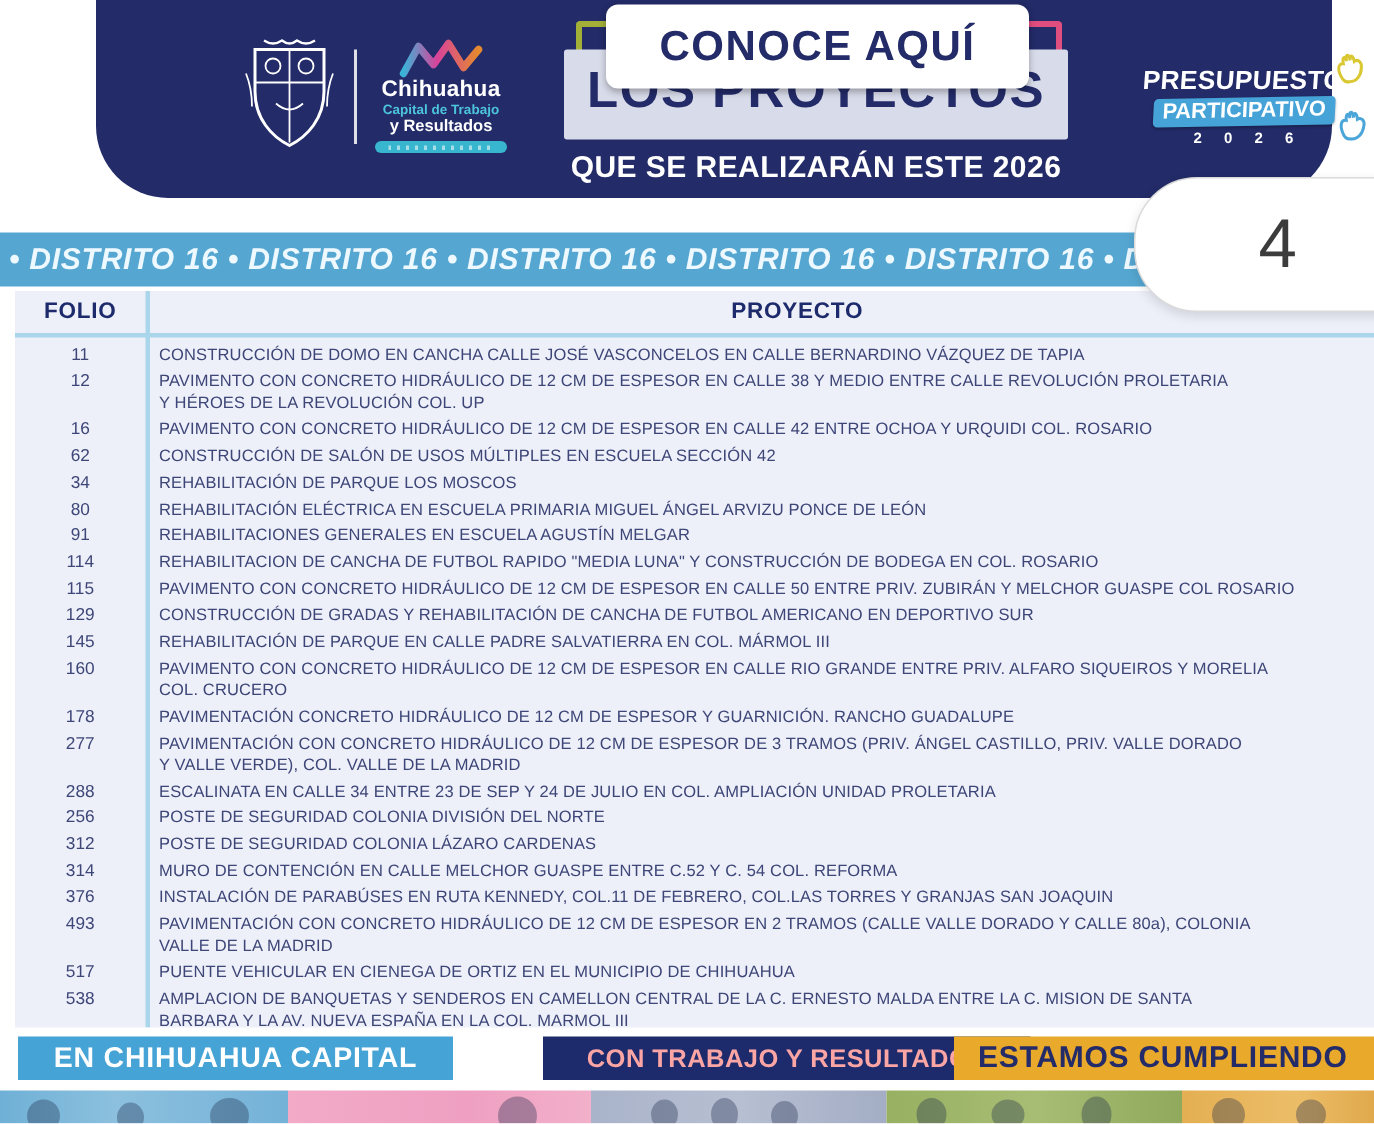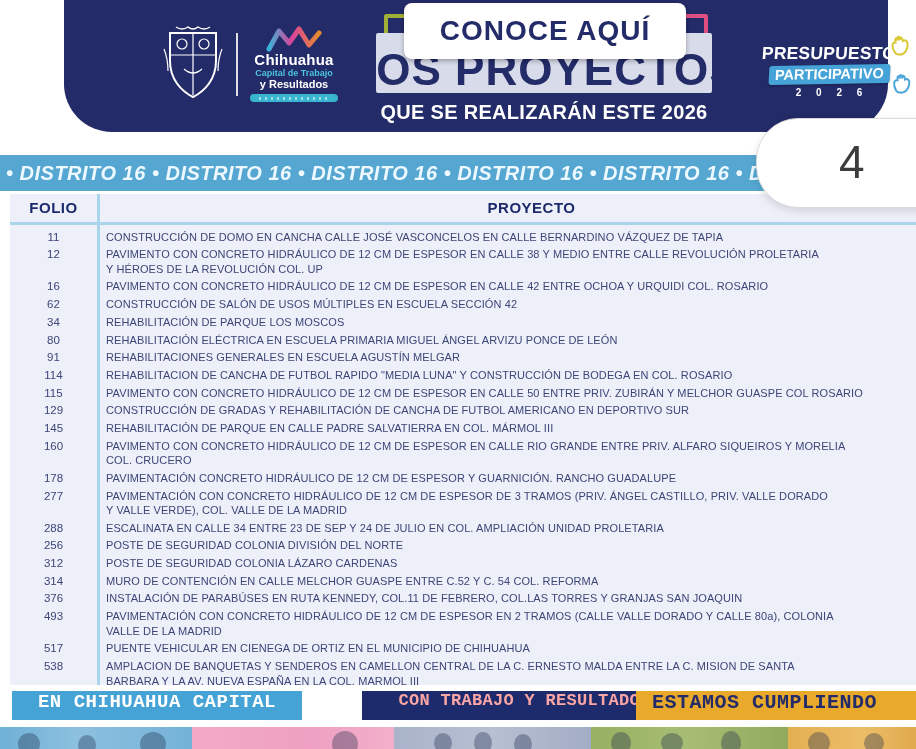--- a/index.html
+++ b/index.html
@@ -20,22 +20,22 @@
   .chih-bar{margin:4px auto 0;width:88px;height:8px;border-radius:4px;background:#38b6cf;
     background-image:repeating-linear-gradient(90deg,rgba(255,255,255,.55) 0 2px,rgba(255,255,255,0) 2px 6px);
     background-size:80% 3px;background-position:center;background-repeat:no-repeat;}
 
   .bracket-left{position:absolute;left:320px;top:14px;width:26px;height:22px;
     border-left:4px solid #a3b037;border-top:4px solid #a3b037;border-radius:3px 0 0 0;z-index:1;}
   .bracket-right{position:absolute;left:614px;top:14px;width:26px;height:24px;
     border-right:4px solid #df4e7e;border-top:4px solid #df4e7e;border-radius:0 3px 0 0;z-index:1;}
   .gray-box{position:absolute;left:312px;top:33px;width:336px;height:60px;background:#d8dbe9;
     border-radius:2px;display:flex;align-items:flex-end;justify-content:center;z-index:2;}
-  .gray-box span{color:#232b68;font-weight:800;font-size:44px;line-height:40px;letter-spacing:1px;
-    padding-bottom:3px;white-space:nowrap;}
+  .gray-box span{color:#232b68;font-weight:800;font-size:34px;line-height:40px;letter-spacing:1px;
+    padding-bottom:13px;white-space:nowrap;}
   .white-box{position:absolute;left:340px;top:3px;width:282px;height:56px;background:#fff;
     border-radius:8px;box-shadow:0 2px 5px rgba(0,0,0,.3);display:flex;align-items:center;
     justify-content:center;z-index:3;}
   .white-box span{color:#232b68;font-weight:800;font-size:28px;letter-spacing:1px;white-space:nowrap;}
   .banner-line3{position:absolute;left:295px;top:101px;width:370px;text-align:center;
     color:#fff;font-weight:800;font-size:20px;letter-spacing:.3px;white-space:nowrap;z-index:3;}
 
   .program{position:absolute;left:696px;top:43px;width:138px;text-align:center;}
   .program-l1{color:#fff;font-weight:800;font-size:17.5px;letter-spacing:.2px;transform:skewX(-4deg);}
   .program-l2{display:inline-block;background:#45a3d8;color:#fff;font-weight:800;font-size:14.5px;
@@ -66,22 +66,22 @@
     line-height:27px;letter-spacing:.5px;}
   .thead .hp{flex:1;text-align:center;color:#1d2a6b;font-weight:800;font-size:15px;line-height:27px;
     letter-spacing:.5px;}
   .tbody{position:absolute;left:0;top:34px;width:100%;}
   .trow{display:flex;padding:1.6px 0;}
   .tfolio{width:87px;flex:none;text-align:center;color:#3d4677;font-size:11.5px;line-height:14.5px;}
   .tproy{flex:1;padding-left:9px;color:#3d4677;font-size:11px;line-height:14.5px;white-space:pre;
     letter-spacing:.1px;overflow:hidden;}
 
   
-  .footer-seg{position:absolute;top:691px;height:29px;display:flex;align-items:flex-start;
-    justify-content:center;white-space:nowrap;overflow:hidden;font-family:Liberation Mono, monospace;}
+  .footer-seg{position:absolute;top:691px;height:29px;display:flex;align-items:center;
+    justify-content:center;white-space:nowrap;overflow:hidden;}
   .seg1{left:12px;width:290px;background:#45a3d5;color:#fff;font-weight:800;font-size:19px;
     letter-spacing:.5px;}
   .seg2{left:322px;width:325px;background:#1d2a6b;color:#fca5a5;font-weight:800;font-size:17px;
     letter-spacing:.3px;margin-left:40px;}
   .seg3{left:636px;width:352px;background:#e9a92b;color:#232b68;font-weight:800;font-size:20px;
     letter-spacing:.5px;justify-content:flex-start;padding-left:16px;box-sizing:border-box;}
 
   
   .photo-strip{position:absolute;left:0;top:727px;width:916px;height:22px;display:flex;}
   .ps{height:100%;position:relative;overflow:hidden;}

